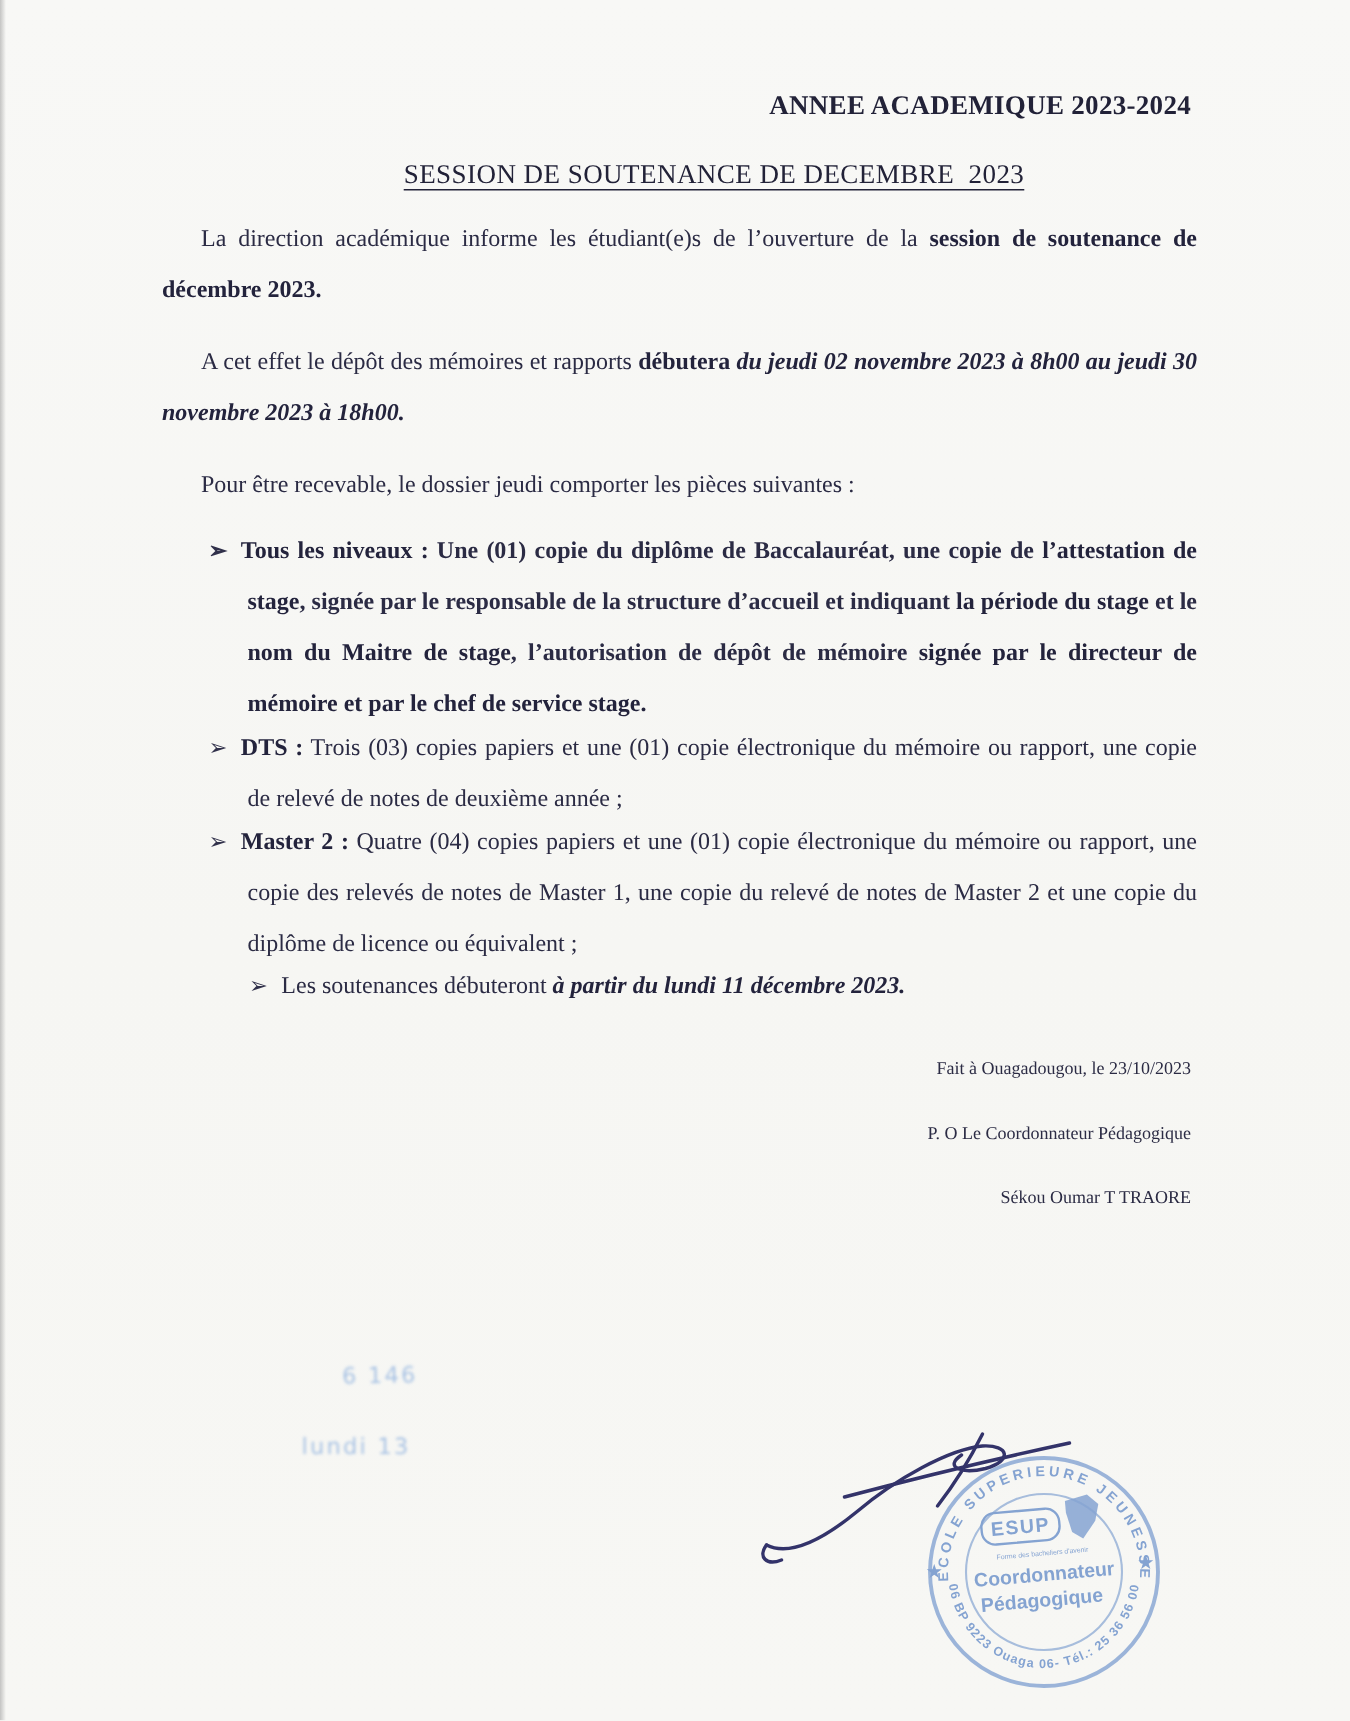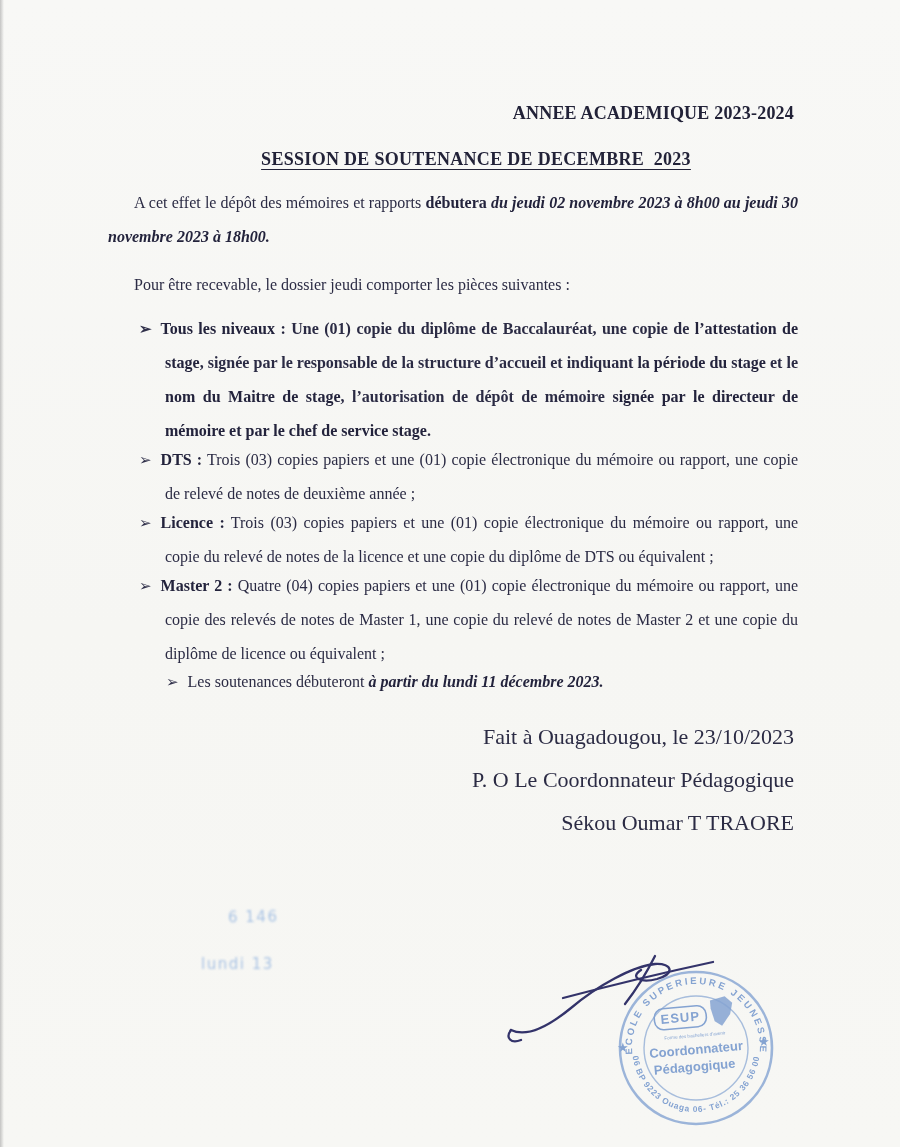--- a/index.html
+++ b/index.html
@@ -15,37 +15,37 @@
   .scan-edge {
     position:absolute; left:0; top:0; width:4px; height:100%;
     background:linear-gradient(to right,#9a9a9a,rgba(0,0,0,0));
     opacity:.55;
   }
   .content {
     position:absolute; left:108px; top:0; width:690px;
     font-size:16px; line-height:34px;
   }
   .annee {
-    margin-top:102px; text-align:right; padding-right:4px;
+    margin-top:59px; text-align:right; padding-right:4px;
     font-weight:700; font-size:18px; letter-spacing:.2px; color:#222238;
     line-height:22px;
   }
   .title {
     margin-top:22px; text-align:center; padding-left:46px;
-    font-weight:700; font-size:18px; letter-spacing:.3px; color:#222238;
+    font-weight:400; font-size:18px; letter-spacing:.3px; color:#222238;
     text-decoration:underline; text-underline-offset:4px;
     white-space:pre; line-height:26px;
   }
   .para { margin-top:14px; text-align:justify; text-indent:26px; }
   .bullet { margin-top:-5px; text-align:justify; padding-left:57px; text-indent:-26px; }
   .para + .bullet { margin-top:10px;font-weight:bold; }
   .bullet + .para { margin-top:14px; }
   .bullet.nested { padding-left:84px; margin-top:-6px;font-family:Liberation Serif, serif; }
   .marker { padding-right:9px; font-size:15px; color:#30304a; }
-  .sig-block { margin-top:16px; text-align:right; padding-right:4px; font-size:22px; }
+  .sig-block { margin-top:16px; text-align:right; padding-right:4px; font-size:12px; }
   .sig-line { line-height:43px; }
   .bleed {
     position:absolute; color:#a9c3e4; filter:blur(1.2px);
     font-family:"DejaVu Sans",sans-serif; font-size:15px; letter-spacing:1.5px;
   }
   .bleed1 { left:228px; top:908px; transform:rotate(-1deg); }
   .bleed2 { left:201px; top:955px; }
   .stamp { position:absolute; left:601px; top:960px; width:190px; height:180px; opacity:.92; }
   .signature-svg { position:absolute; left:505px; top:950px; width:215px; height:100px; }
   b { color:#23233c; }
@@ -54,25 +54,25 @@
 <body>
 
 <div class="page">
   <div class="scan-edge"></div>
 
   <div class="content">
     <div class="annee">ANNEE ACADEMIQUE 2023-2024</div>
     <div class="title">SESSION DE SOUTENANCE DE DECEMBRE  2023</div>
 
     <div id="doc-body">
+        <div class="para"><span>La direction académique informe les étudiant(e)s de l’ouverture de la </span><b>session de soutenance de décembre 2023.</b></div>
         <div class="para"><span>A cet effet le dépôt des mémoires et rapports </span><b>débutera </b><b style="font-style: italic;">du jeudi 02 novembre 2023 à 8h00 au jeudi 30 novembre 2023 à 18h00.</b></div>
         <div class="para"><span>Pour être recevable, le dossier jeudi comporter les pièces suivantes :</span></div>
         <div class="bullet"><span class="marker">➢</span><b>Tous les niveaux :</b><span> Une (01) copie du diplôme de Baccalauréat, une copie de </span><b>l’attestation de stage</b><span>, signée par le responsable de la structure d’accueil et indiquant </span><b>la période du stage</b><span> et le </span><b>nom du Maitre de stage</b><span>, l’autorisation de dépôt de mémoire </span><b>signée par le directeur de mémoire et par le chef de service stage.</b></div>
         <div class="bullet"><span class="marker">➢</span><b>DTS :</b><span> Trois (03) copies papiers et une (01) copie électronique du mémoire ou rapport, une copie de relevé de notes de deuxième année ;</span></div>
-        <div class="bullet"><span class="marker">➢</span><b>Licence :</b><span> Trois (03) copies papiers et une (01) copie électronique du mémoire ou rapport, une copie du relevé de notes de la licence et une copie du diplôme de DTS ou équivalent ;</span></div>
         <div class="bullet"><span class="marker">➢</span><b>Master 2 :</b><span> Quatre (04) copies papiers et une (01) copie électronique du mémoire ou rapport, une copie des relevés de notes de Master 1, une copie du relevé de notes de Master 2 et une copie du diplôme de licence ou équivalent ;</span></div>
         <div class="bullet nested"><span class="marker">➢</span><span>Les soutenances débuteront </span><b style="font-style: italic;">à partir du lundi 11 décembre 2023.</b></div>
       </div>
 
     <div class="sig-block">
       <div class="sig-line">Fait à Ouagadougou, le 23/10/2023</div>
       <div class="sig-line">P. O Le Coordonnateur Pédagogique</div>
       <div class="sig-line">Sékou Oumar T TRAORE</div>
     </div>
   </div>

